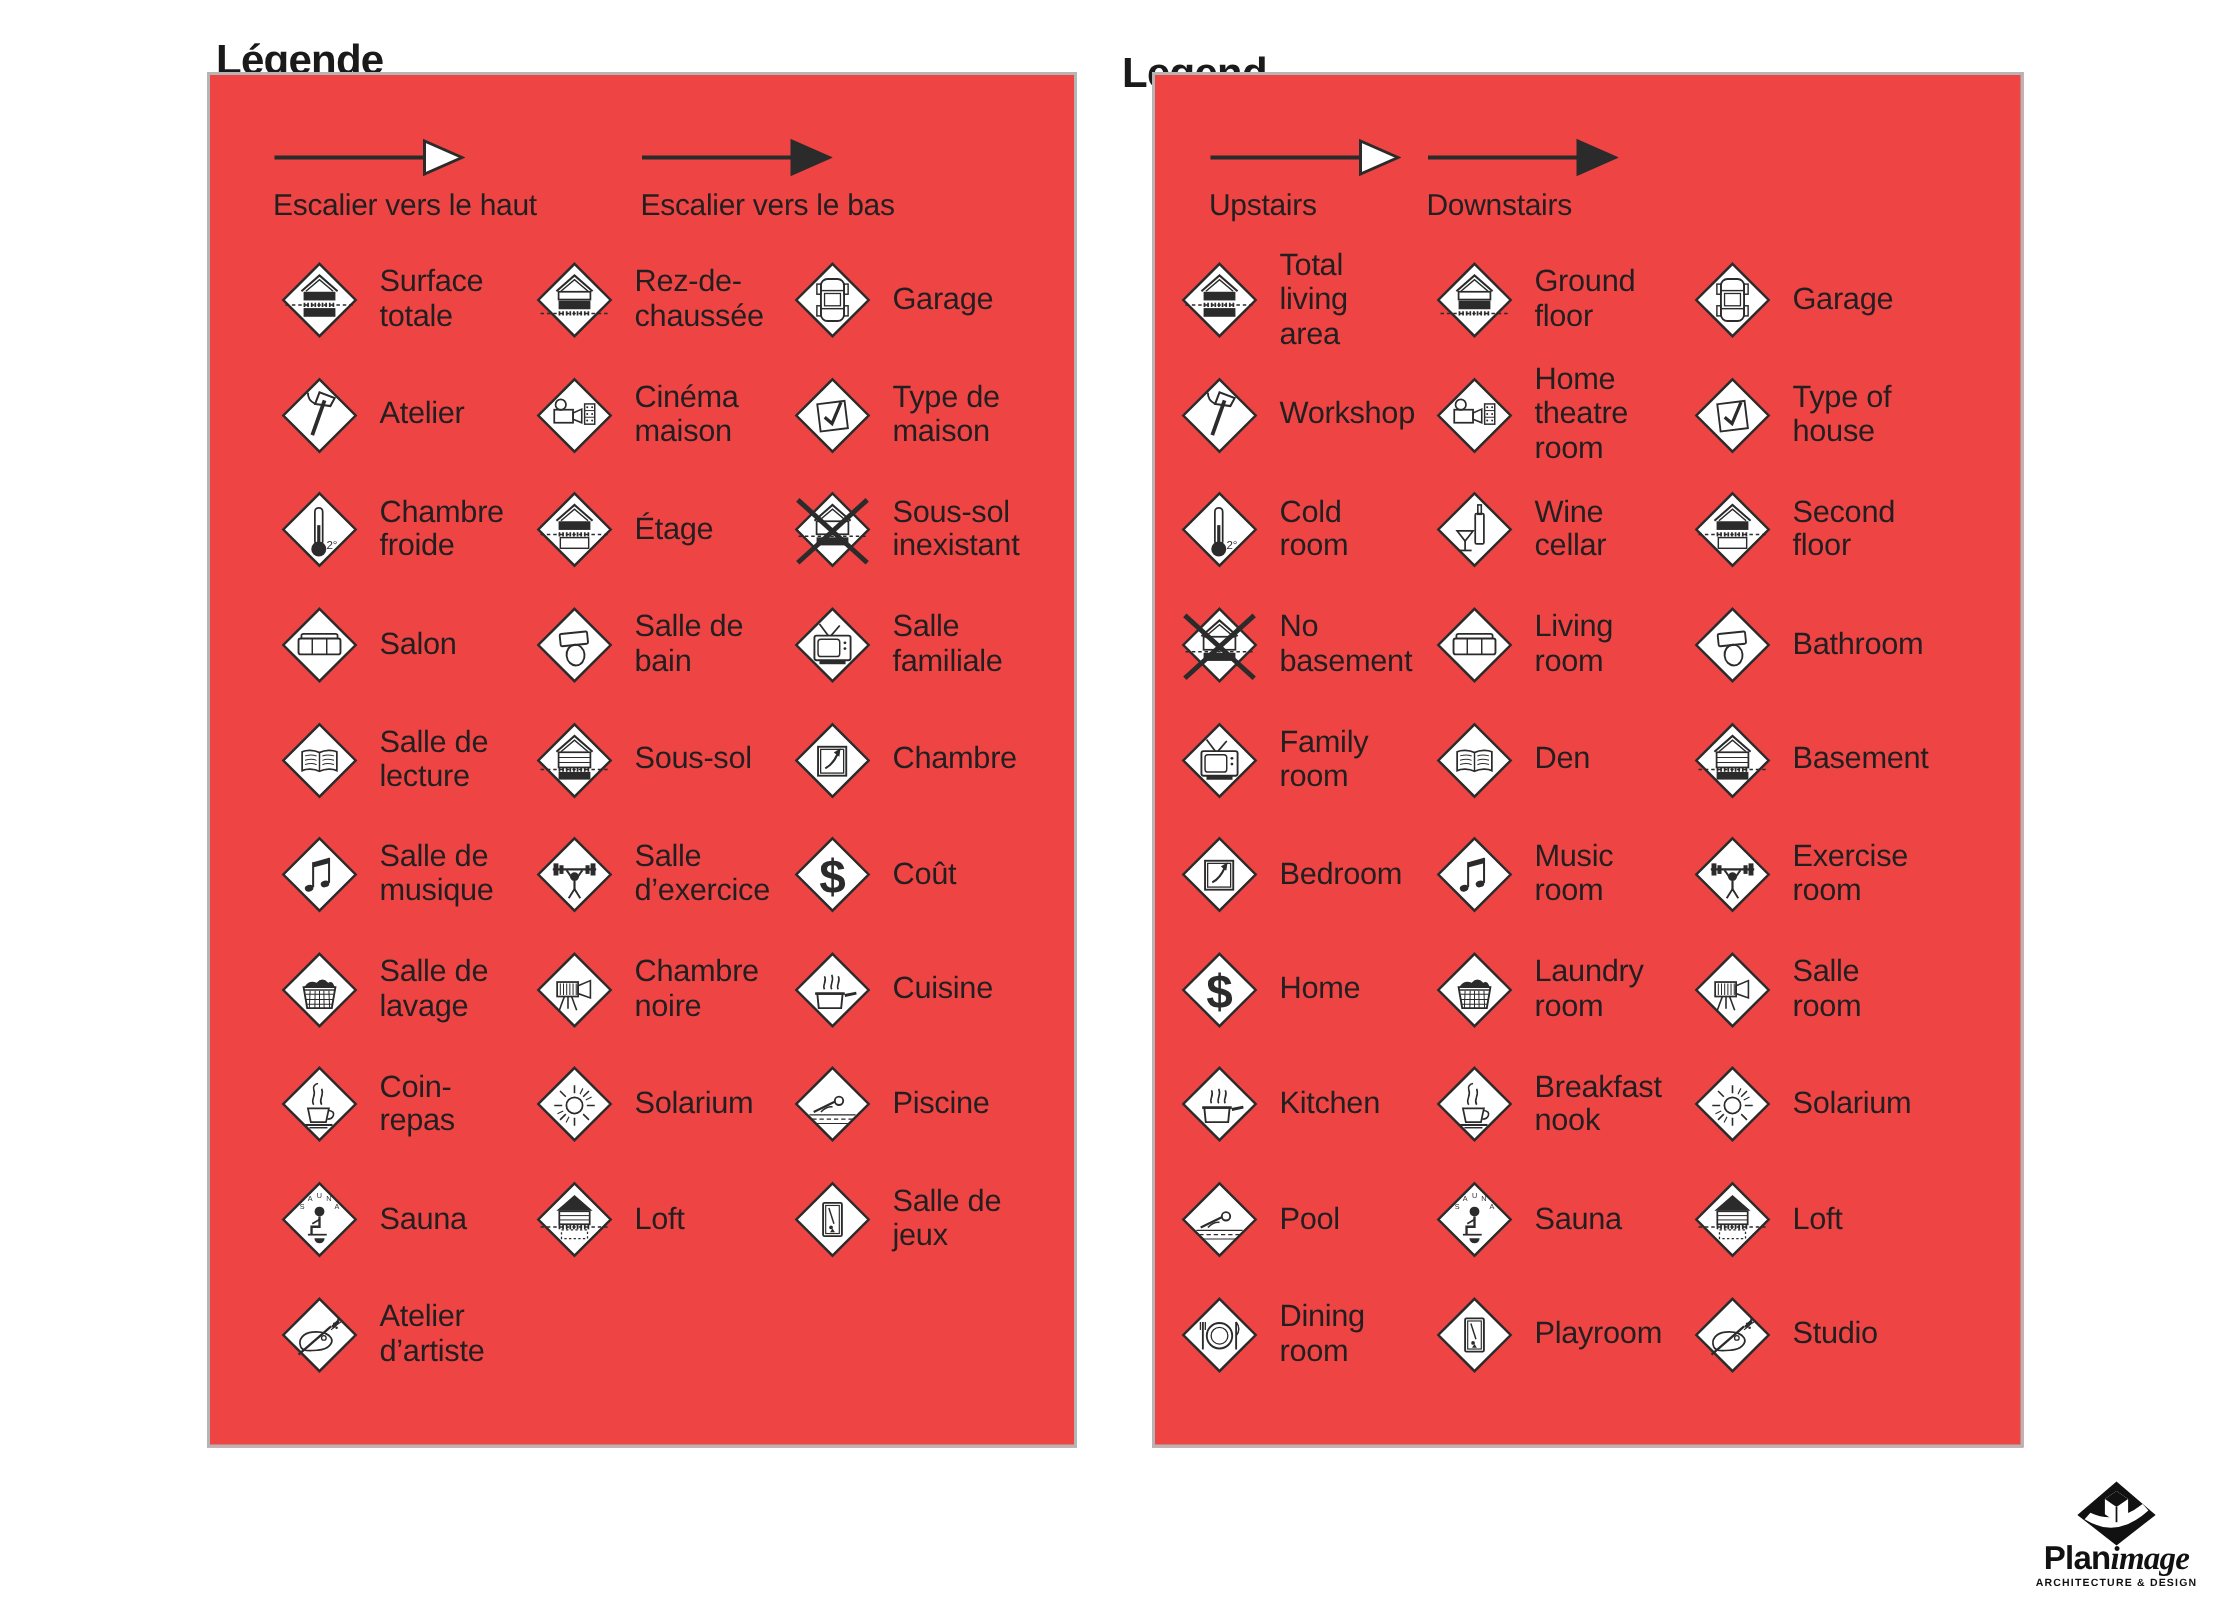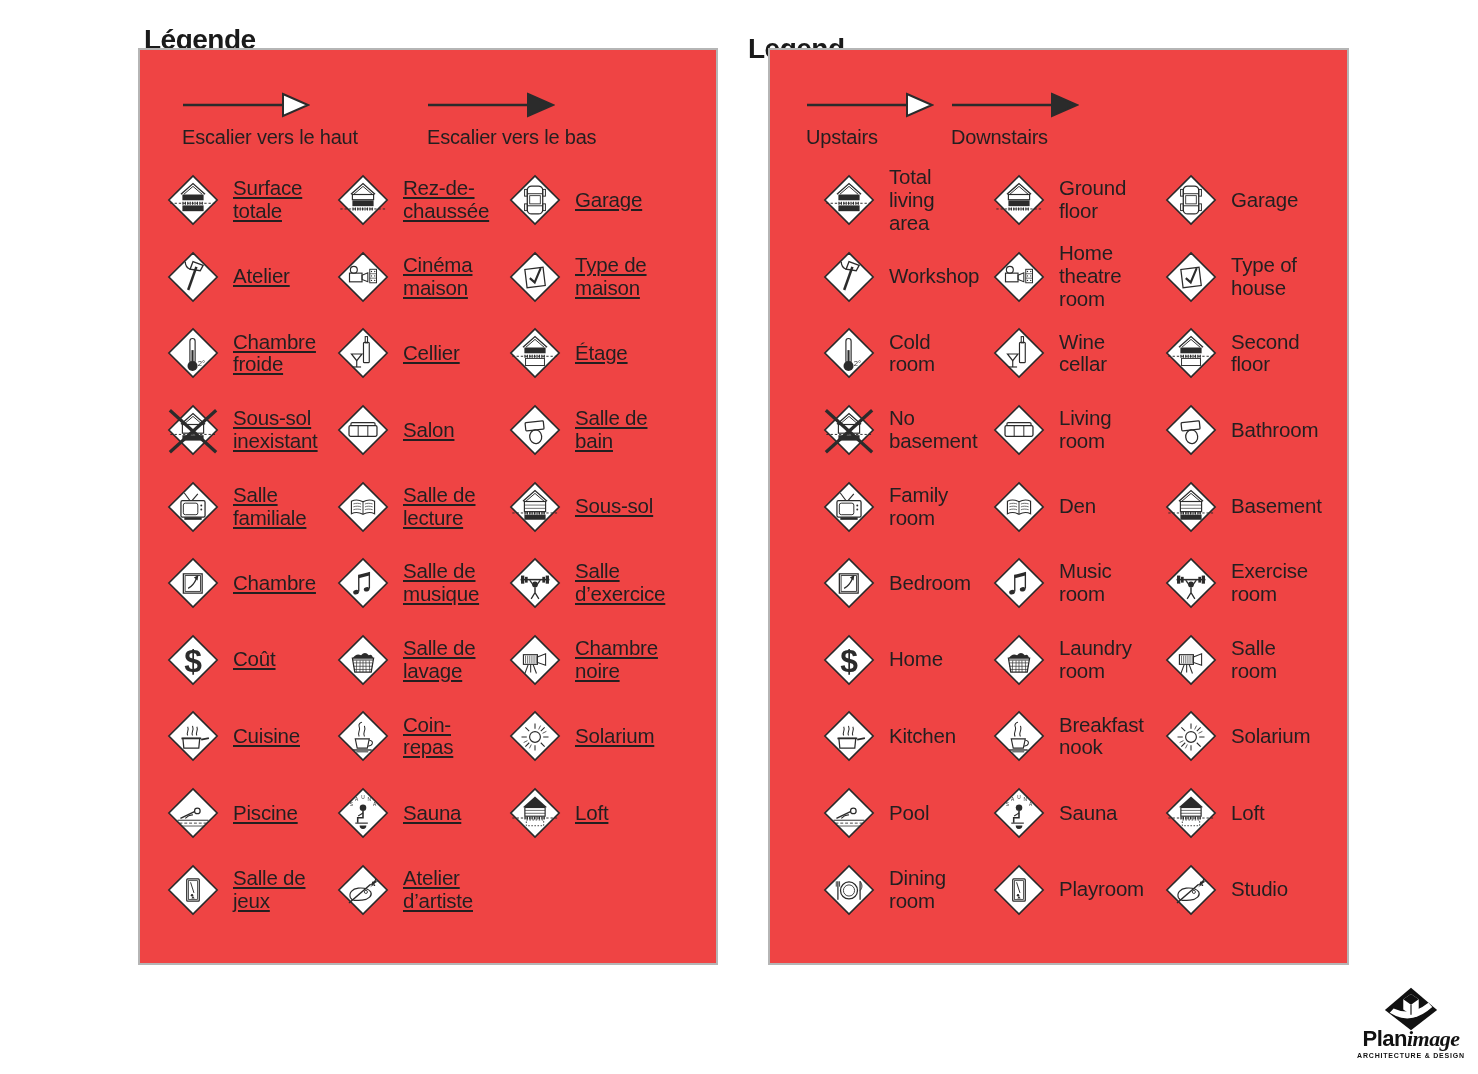--- a/index.html
+++ b/index.html
@@ -20,22 +20,22 @@
   #panel-en{left:768px;width:577px;}
   .arrow-group{position:absolute;top:42px;}
   #panel-fr .g0{left:42px;} #panel-fr .g1{left:287px;}
   #panel-en .g0{left:36px;} #panel-en .g1{left:181px;}
   .arrow-figure svg{display:block;}
   .arrow-label{font-size:20px;margin-top:8px;letter-spacing:-0.2px;white-space:nowrap;}
   .grid{
     position:absolute;top:112px;left:0;display:grid;
     grid-template-rows:repeat(10,76.6px);align-items:center;
   }
-  #panel-fr .grid{grid-template-columns:170px 172px 225px;padding-left:26px;text-decoration:underline;}
-  #panel-en .grid{grid-template-columns:170px 172px 225px;padding-left:52px;}
+  #panel-fr .grid{grid-template-columns:170px 172px 225px;padding-left:46px;}
+  #panel-en .grid{grid-template-columns:170px 172px 225px;padding-left:16px;}
   .cell{display:flex;align-items:center;gap:13px;}
   .icon{width:54px;height:54px;flex:0 0 auto;}
   .icon svg{display:block;overflow:visible;}
   .cell-label{font-size:20.5px;line-height:1.12;letter-spacing:-0.2px;white-space:pre-line;}
   .logo{position:absolute;left:1348px;top:986px;width:126px;text-align:center;}
   .logo-emblem{display:block;margin:0 auto;}
   .logo-text{font-size:22px;font-weight:bold;color:#111;line-height:1;margin-top:-4px;letter-spacing:-0.5px;white-space:nowrap;}
   .logo-text .it{font-style:italic;font-family:Liberation Serif, serif;}
   .logo-tagline{font-size:7px;font-weight:bold;letter-spacing:0.8px;color:#111;margin-top:2px;}
 </style>
@@ -166,33 +166,20 @@
             <text x="32.8" y="41.5" font-size="8" fill="#2b2b2b" font-family="Liberation Sans, sans-serif">2°</text>
           </svg>
         </span>
         <div class="cell-label">Chambre
 froide</div>
       </div>
       <div class="cell">
         <span class="icon">
           <svg viewBox="0 0 56 56" width="54" height="54" overflow="visible">
             <polygon points="28,3 53,28 28,53 3,28" fill="#ffffff" stroke="#2b2b2b" stroke-width="1.7"></polygon>
-            <rect x="28.5" y="17" width="6" height="21" rx="1" fill="none" stroke="#2b2b2b" stroke-width="1.2"></rect>
-            <rect x="30.3" y="11" width="2.4" height="6.5" fill="none" stroke="#2b2b2b" stroke-width="1.1"></rect>
-            <path d="M16,29 L27,29 L21.5,36 Z" fill="none" stroke="#2b2b2b" stroke-width="1.2"></path>
-            <line x1="21.5" y1="36" x2="21.5" y2="42.5" stroke="#2b2b2b" stroke-width="1.2"></line>
-            <line x1="17" y1="42.5" x2="26" y2="42.5" stroke="#2b2b2b" stroke-width="1.2"></line>
-          </svg>
-        </span>
-        <div class="cell-label">Cellier</div>
-      </div>
-      <div class="cell">
-        <span class="icon">
-          <svg viewBox="0 0 56 56" width="54" height="54" overflow="visible">
-            <polygon points="28,3 53,28 28,53 3,28" fill="#ffffff" stroke="#2b2b2b" stroke-width="1.7"></polygon>
             <path d="M15.5,22 L28,11 L40.5,22" fill="none" stroke="#2b2b2b" stroke-width="1.4"></path>
             <path d="M18.6,22 L28,13.9 L37.4,22" fill="none" stroke="#2b2b2b" stroke-width="1"></path>
             <rect x="17" y="22.3" width="22" height="6" fill="#2b2b2b" stroke="none"></rect>
             <line x1="17" y1="31.4" x2="39" y2="31.4" stroke="#2b2b2b" stroke-width="3" stroke-dasharray="1.2,1.3"></line>
             <line x1="4.5" y1="31.4" x2="51.5" y2="31.4" stroke="#2b2b2b" stroke-width="1" stroke-dasharray="2.4,2"></line>
             <rect x="18.2" y="33.6" width="19.6" height="7.4" fill="none" stroke="#2b2b2b" stroke-width="1"></rect>
           </svg>
         </span>
         <div class="cell-label">Étage</div>
       </div>

